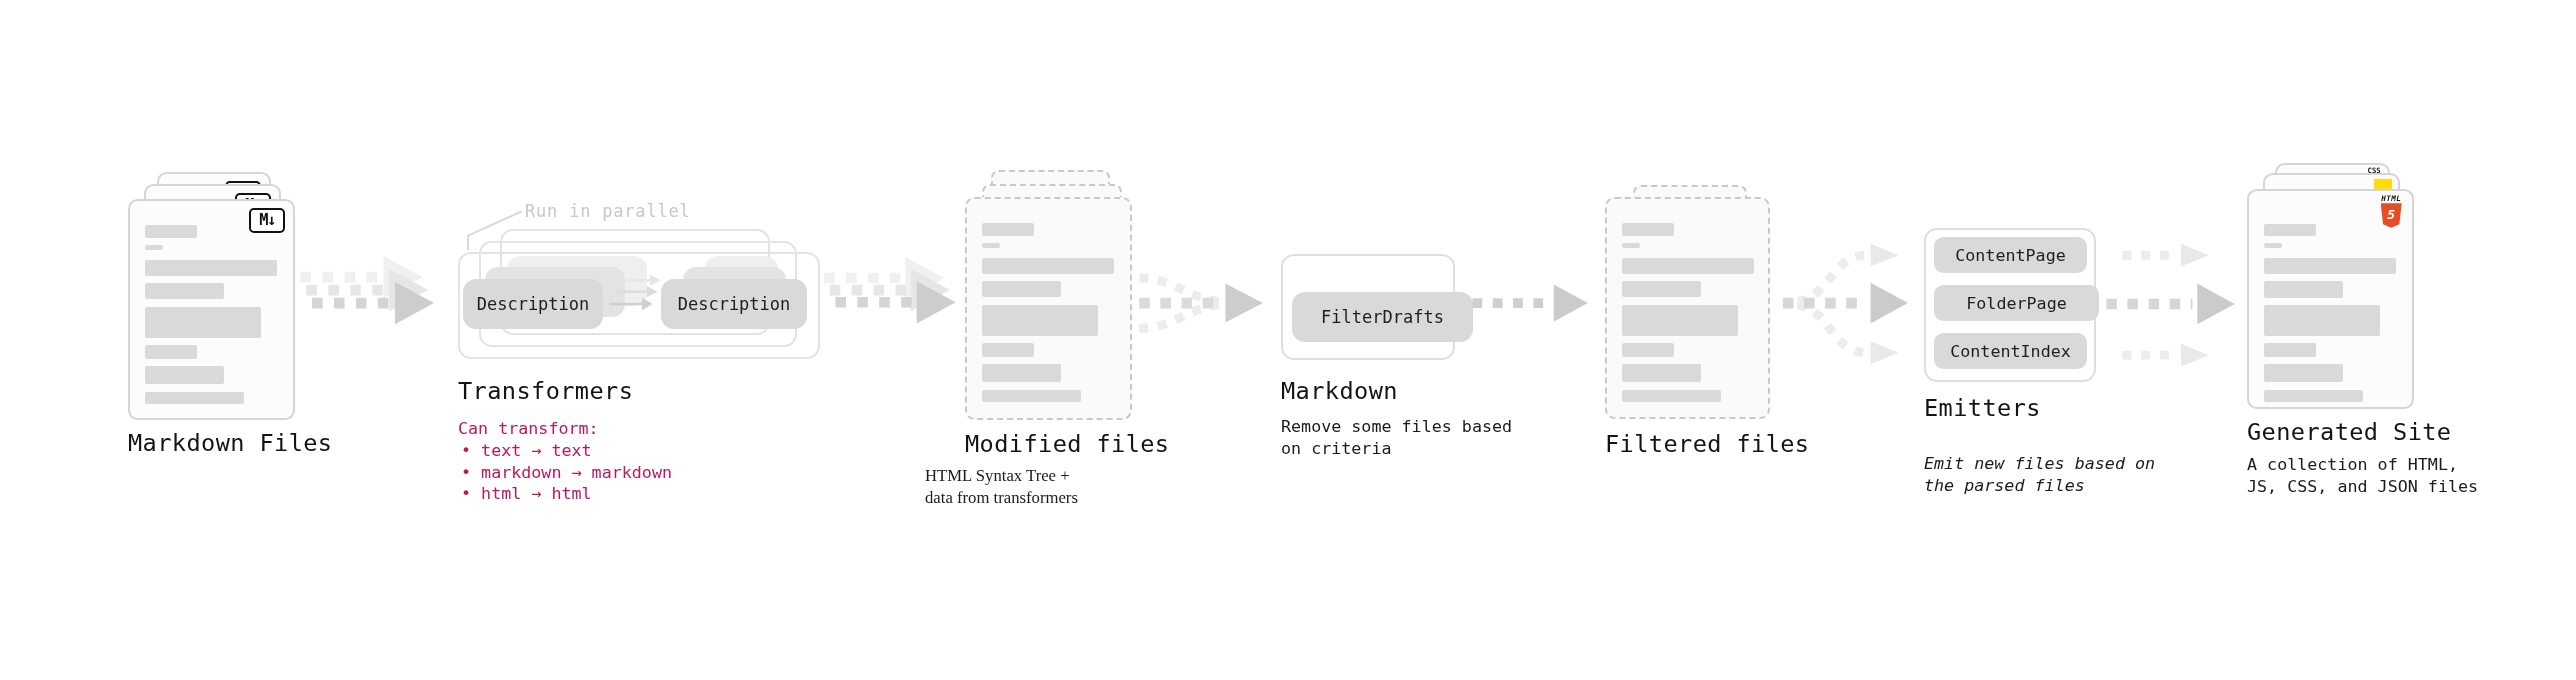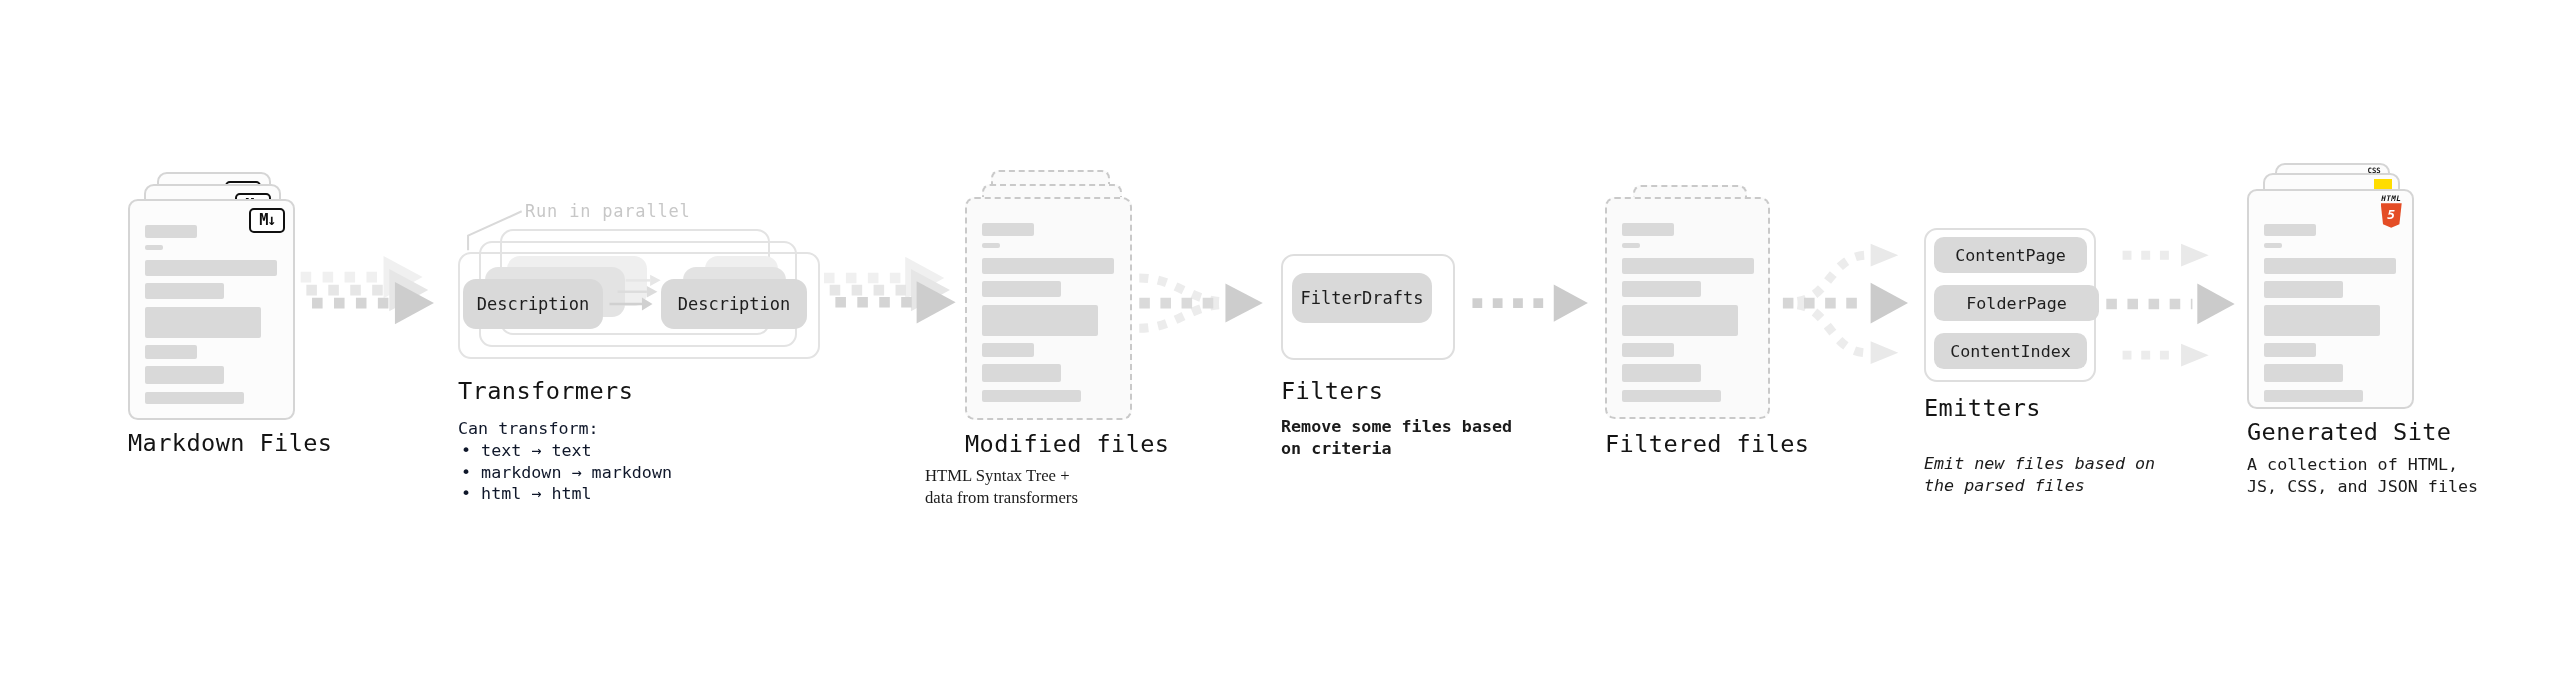--- a/index.html
+++ b/index.html
@@ -29,21 +29,21 @@
   .pill{position:absolute;box-sizing:border-box;background:#d9d9d9;border-radius:13px;
         display:flex;align-items:center;justify-content:center;
         font-size:17px;color:#1e1e1e;white-space:nowrap;}
   .pill.ghost1{background:#e3e3e3;}
   .pill.ghost2{background:#efefef;}
   .pill.small{border-radius:9.8px;font-size:16.7px;}
 
   
   .stage-label{position:absolute;font-size:23.6px;color:#141414;white-space:nowrap;letter-spacing:0.4px;}
   .stage-desc{position:absolute;font-size:16.7px;line-height:22px;color:#1b1b1b;white-space:pre-line;}
-  .note-line{font-size:16.7px;line-height:21.5px;color:#0f172a;white-space:nowrap;}
+  .note-line{font-size:16.7px;line-height:21.5px;color:#be185d;white-space:nowrap;}
   .annotation{position:absolute;font-size:17px;color:#c7c7c7;letter-spacing:0.8px;white-space:nowrap;}
 
   
   .css-badge{position:absolute;right:4.9px;top:1.6px;width:18px;text-align:center;}
   .css-badge .css-word{font-size:7.3px;font-weight:bold;color:#141414;line-height:7.3px;}
   .css-badge .css-bar{height:3.3px;width:14.6px;margin:0.8px auto 0;background:#2d63ec;}
   .js-badge{position:absolute;right:6.5px;top:4.1px;width:18px;height:9.8px;background:#ffdd00;}
   .html5-logo{position:absolute;right:9.8px;top:3.3px;width:22px;text-align:center;}
   .html5-word{font-size:7.7px;font-weight:bold;color:#141414;letter-spacing:0.4px;line-height:9px;}
   .html5-shield{width:21px;height:24.4px;margin:0 auto;background:#e44d26;
@@ -122,25 +122,25 @@
       <div class="sk-row" style="width:52px;height:14px"></div>
       <div class="sk-row" style="width:79px;height:18px"></div>
       <div class="sk-row" style="width:99px;height:12.2px"></div>
     </div>
   </div>
   <div class="stage-label" style="left:965px;top:430px;">Modified files</div>
   <div class="stage-desc" style="left:925px;top:465px;font-family:Liberation Serif, serif;">HTML Syntax Tree +
 data from transformers</div>
 
   <div class="box-container" style="left:1281px;top:254px;width:174px;height:106px;"></div>
-  <div class="pill" style="left:1292px;top:273px;width:140px;height:50px;justify-content:center;">
+  <div class="pill" style="left:1292px;top:292px;width:181px;height:50px;justify-content:center;">
       <span>FilterDrafts</span>
     </div>
-  <div class="stage-label" style="left:1281px;top:377px;">Filters</div>
-  <div class="stage-desc" style="left:1281px;top:415px;font-weight:bold;">Remove some files based
+  <div class="stage-label" style="left:1281px;top:377px;">Markdown</div>
+  <div class="stage-desc" style="left:1281px;top:415px;">Remove some files based
 on criteria</div>
 
   <div class="tab" style="left:1633px;top:185px;width:114px;height:28px;"></div>
   <div class="file-card dashed" style="left:1605px;top:197px;width:165px;height:222px;">
     <div class="sk">
       <div class="sk-row" style="width:52px;height:12.2px"></div>
       <div class="sk-row" style="width:18px;height:4.9px;margin-bottom:9.8px"></div>
       <div class="sk-row" style="width:132px;height:16.3px"></div>
       <div class="sk-row" style="width:79px;height:16.3px"></div>
       <div class="sk-row" style="width:116px;height:31px"></div>

